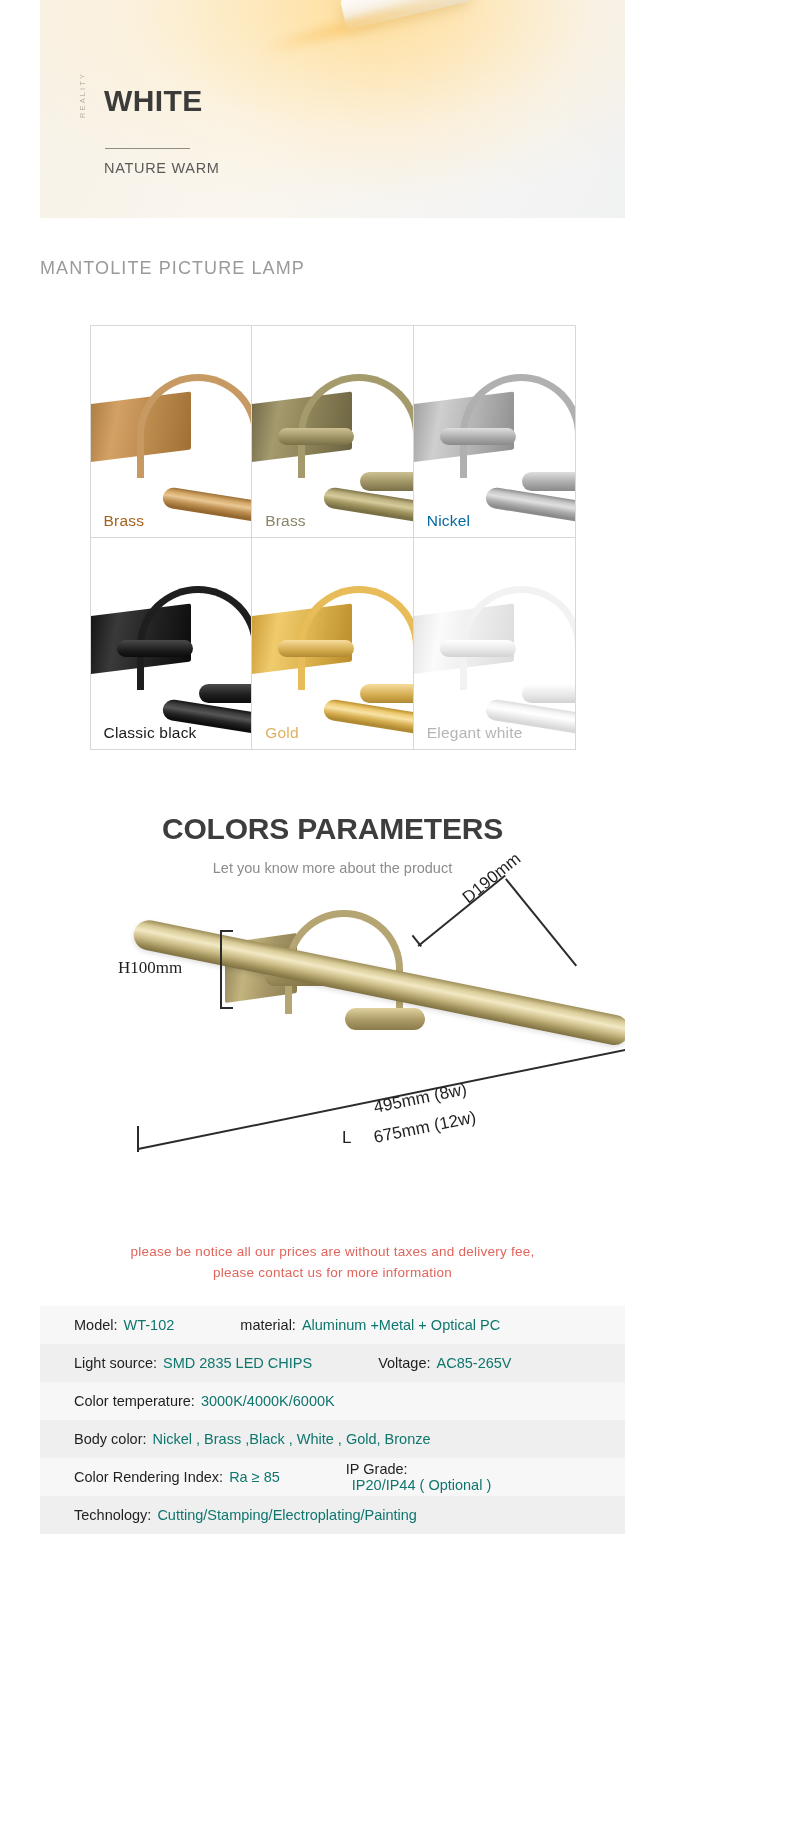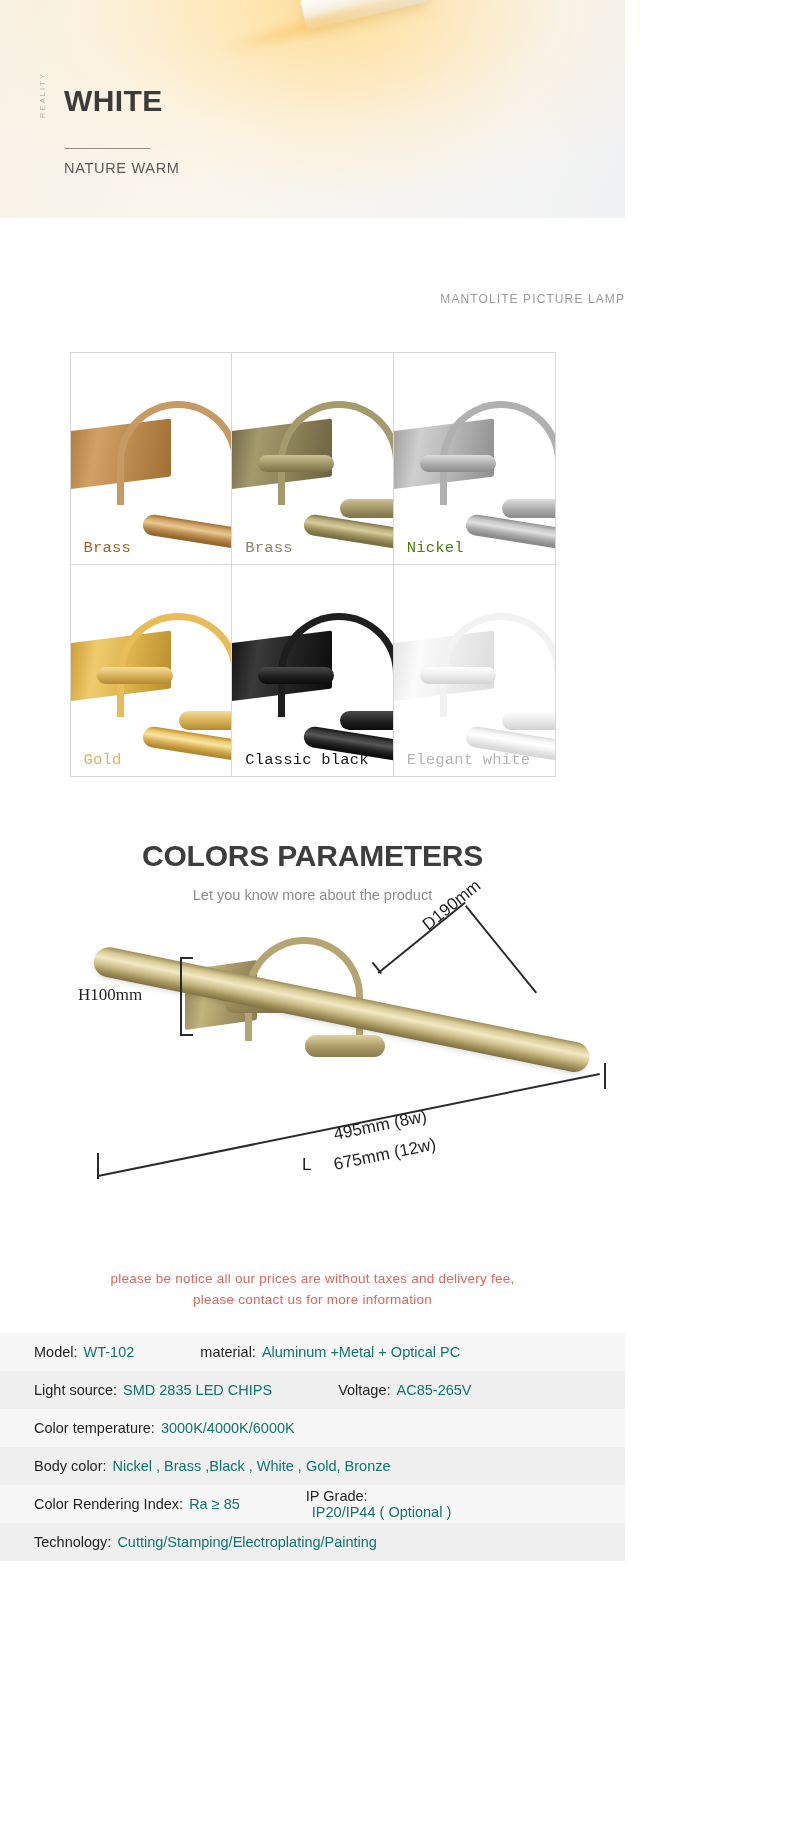--- a/index.html
+++ b/index.html
@@ -2,21 +2,21 @@
 <html><head>
 <meta charset="utf-8">
 <style>
   * { box-sizing: border-box; margin: 0; padding: 0; }
   html, body {
     width: 790px;
     background: #ffffff;
     font-family: "Liberation Sans", sans-serif;
     -webkit-font-smoothing: antialiased;
   }
-  .page { width: 625px; position: relative; overflow: hidden; }
+  .page { width: 625px; position: relative; overflow: hidden; padding-left: 40px; }
 
   
   .hero {
     position: relative;
     width: 790px;
     height: 218px;
     background:
       radial-gradient(ellipse 520px 260px at 40% 6%, rgba(255,228,166,0.95) 0%, rgba(253,240,214,0.55) 45%, rgba(250,248,243,0) 75%),
       linear-gradient(115deg, #f7f1e6 0%, #faf6ee 32%, #f4f4f4 62%, #eceef0 100%);
     overflow: hidden;
@@ -78,25 +78,25 @@
   .hero-sub {
     position: absolute;
     left: 64px; top: 160px;
     font-size: 14.5px;
     letter-spacing: 0.7px;
     color: #5b5a57;
   }
 
   
   .sec-eyebrow {
-    text-align: right;
-    font-size: 12px;
+    text-align: left;
+    font-size: 18px;
     letter-spacing: 1.1px;
     color: #9a9a9a;
-    margin-top: 74px;
+    margin-top: 40px;
   }
   .sec-title {
     text-align: center;
     font-size: 32px;
     font-weight: 700;
     letter-spacing: -0.3px;
     color: #3d3d3d;
     margin-top: 10px;
   }
 
@@ -109,21 +109,20 @@
     display: grid;
     grid-template-columns: repeat(3, 1fr);
   }
   .cell {
     position: relative;
     height: 212px;
     border-right: 1px solid #d7d7d7;
     border-bottom: 1px solid #d7d7d7;
     overflow: hidden;
     background: #ffffff;
-    font-family: Liberation Mono, monospace;
   }
   .cell-art { position:absolute; inset:0; overflow:hidden; }
   
   .plate {
     position: absolute;
     left: -4px; top: 72px;
     width: 104px; height: 58px;
     transform: skewY(-7deg);
     border-radius: 2px;
   }
@@ -304,41 +303,41 @@
         <div class="cell-label" style="color:#8b8468">Brass</div>
       </div>
       <div class="cell">
         <div class="cell-art">
           <div class="plate" style="background:linear-gradient(100deg,#9b9b9b 0%,#cfcfcf 28%,#b4b4b4 60%,#8f8f8f 100%)"></div>
           <div class="arch" style="border-color:#b0b0b0"></div>
           <div class="knuckle" style="background:linear-gradient(180deg,#dedede 0%,#a8a8a8 60%,#8a8a8a 100%)"></div>
           <div class="tube" style="background:linear-gradient(180deg,#8f8f8f 0%,#c8c8c8 20%,#e0e0e0 40%,#aeaeae 65%,#8b8b8b 90%)"></div>
           <div class="knuckle2" style="background:linear-gradient(180deg,#dedede 0%,#a8a8a8 60%,#8a8a8a 100%)"></div>
         </div>
-        <div class="cell-label" style="color:#4d7c0f">Nickel</div>
+        <div class="cell-label" style="color:#0369a1">Nickel</div>
+      </div>
+      <div class="cell">
+        <div class="cell-art">
+          <div class="plate" style="background:linear-gradient(100deg,#101010 0%,#3a3a3a 28%,#232323 60%,#0c0c0c 100%)"></div>
+          <div class="arch" style="border-color:#1e1e1e"></div>
+          <div class="knuckle" style="background:linear-gradient(180deg,#4a4a4a 0%,#1d1d1d 60%,#0b0b0b 100%)"></div>
+          <div class="tube" style="background:linear-gradient(180deg,#141414 0%,#3d3d3d 20%,#565656 40%,#262626 65%,#0d0d0d 90%)"></div>
+          <div class="knuckle2" style="background:linear-gradient(180deg,#4a4a4a 0%,#1d1d1d 60%,#0b0b0b 100%)"></div>
+        </div>
+        <div class="cell-label" style="color:#1a1a1a">Classic black</div>
       </div>
       <div class="cell">
         <div class="cell-art">
           <div class="plate" style="background:linear-gradient(100deg,#c79731 0%,#f0cb6d 28%,#dcb34d 60%,#bb8c2b 100%)"></div>
           <div class="arch" style="border-color:#e8bc59"></div>
           <div class="knuckle" style="background:linear-gradient(180deg,#f7dc9d 0%,#d3ab4e 60%,#b08a34 100%)"></div>
           <div class="tube" style="background:linear-gradient(180deg,#bc8f2d 0%,#eecb72 20%,#f8e3a6 40%,#d8b052 65%,#b08a33 90%)"></div>
           <div class="knuckle2" style="background:linear-gradient(180deg,#f7dc9d 0%,#d3ab4e 60%,#b08a34 100%)"></div>
         </div>
         <div class="cell-label" style="color:#e0b060">Gold</div>
-      </div>
-      <div class="cell">
-        <div class="cell-art">
-          <div class="plate" style="background:linear-gradient(100deg,#101010 0%,#3a3a3a 28%,#232323 60%,#0c0c0c 100%)"></div>
-          <div class="arch" style="border-color:#1e1e1e"></div>
-          <div class="knuckle" style="background:linear-gradient(180deg,#4a4a4a 0%,#1d1d1d 60%,#0b0b0b 100%)"></div>
-          <div class="tube" style="background:linear-gradient(180deg,#141414 0%,#3d3d3d 20%,#565656 40%,#262626 65%,#0d0d0d 90%)"></div>
-          <div class="knuckle2" style="background:linear-gradient(180deg,#4a4a4a 0%,#1d1d1d 60%,#0b0b0b 100%)"></div>
-        </div>
-        <div class="cell-label" style="color:#1a1a1a">Classic black</div>
       </div>
       <div class="cell">
         <div class="cell-art">
           <div class="plate" style="background:linear-gradient(100deg,#e2e2e2 0%,#fbfbfb 28%,#ededed 60%,#dcdcdc 100%)"></div>
           <div class="arch" style="border-color:#f2f2f2"></div>
           <div class="knuckle" style="background:linear-gradient(180deg,#ffffff 0%,#e7e7e7 60%,#d2d2d2 100%)"></div>
           <div class="tube" style="background:linear-gradient(180deg,#dcdcdc 0%,#f6f6f6 20%,#ffffff 40%,#ececec 65%,#d8d8d8 90%)"></div>
           <div class="knuckle2" style="background:linear-gradient(180deg,#ffffff 0%,#e7e7e7 60%,#d2d2d2 100%)"></div>
         </div>
         <div class="cell-label" style="color:#b5b5b5">Elegant white</div>

